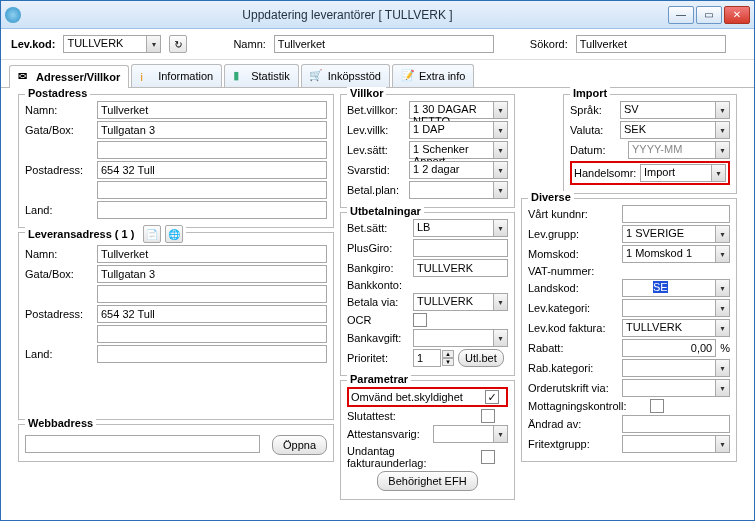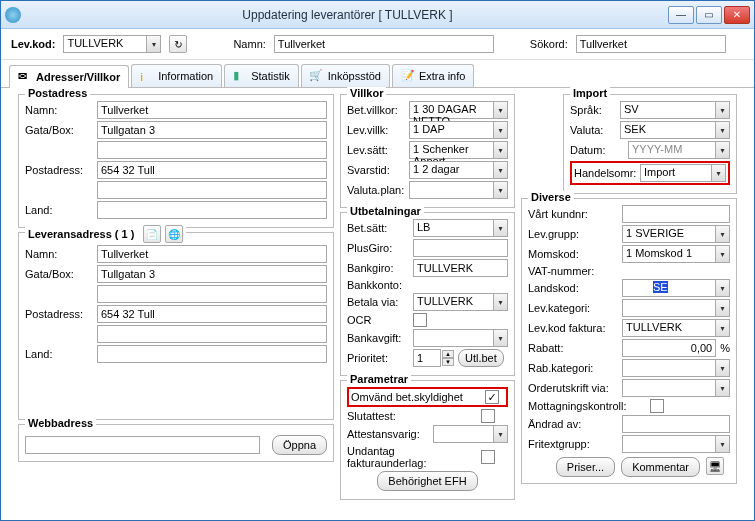--- a/index.html
+++ b/index.html
@@ -151,21 +151,21 @@
             <label></label>
             <input class="txt" style="">
           </div>
         <div class="formrow">
             <label>Land:</label>
             <input class="txt" style="">
           </div>
         <div style="height:48px"></div>
       </div>
 
-      <div class="fieldset" style="display:flex;align-items:center;gap:12px;padding-top:10px">
+      <div class="fieldset" style="display:flex;align-items:flex-start;gap:12px;padding-top:10px">
         <span class="legend">Webbadress</span>
         <input class="txt" style="flex: 1 1 0%;">
         <button class="btn">Öppna</button>
       </div>
     </div>
 
     <div class="col" style="width:175px">
       <div class="fieldset">
         <span class="legend">Villkor</span>
         <div class="formrow">
@@ -178,21 +178,21 @@
           </div>
         <div class="formrow">
             <label style="width:58px">Lev.sätt:</label>
             <span class="combo" style="width:148px;position:relative"><span>1  Schenker Apport</span><span class="dd">▾</span></span>
           </div>
         <div class="formrow">
             <label style="width:58px">Svarstid:</label>
             <span class="combo" style="width:148px;position:relative"><span>1  2 dagar</span><span class="dd">▾</span></span>
           </div>
         <div class="formrow">
-            <label style="width:58px">Valuta.plan:</label>
+            <label style="width:58px">Betal.plan:</label>
             <span class="combo" style="width:148px;position:relative"><span></span><span class="dd">▾</span></span>
           </div>
       </div>
 
       <div class="fieldset">
         <span class="legend">Utbetalningar</span>
         <div class="formrow">
             <label style="width:62px">Bet.sätt:</label>
             <span class="combo" style="width:55px;position:relative"><span>LB</span><span class="dd">▾</span></span>
           </div>
@@ -339,21 +339,16 @@
         <div class="formrow">
             <label>Ändrad av:</label>
             <input class="txt" style="width: 95px;">
           </div>
         <div class="formrow">
             <label>Fritextgrupp:</label>
             <span class="combo" style="width:108px;position:relative">
               <span class="dd">▾</span>
             </span>
           </div>
-        <div class="bottomrow">
-          <button class="btn">Priser...</button>
-          <button class="btn">Kommentar</button>
-          <span class="iconbtn">🖥</span>
-        </div>
       </div>
     </div>
   </div>
 </div>
 
 </body></html>

